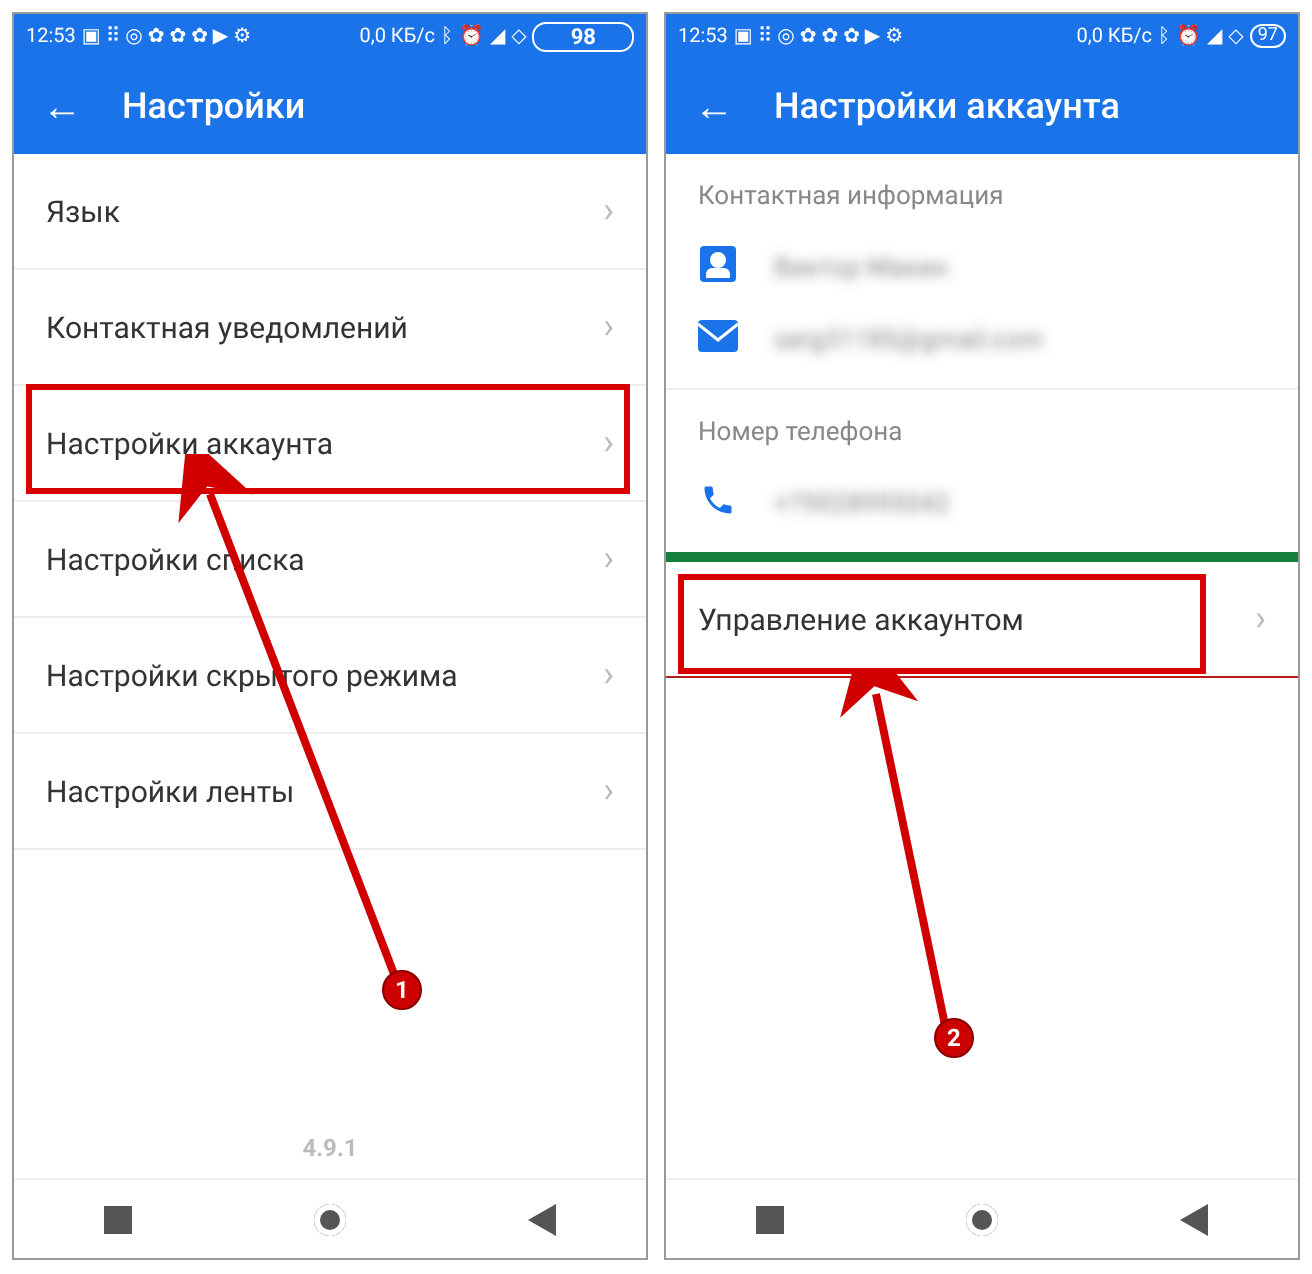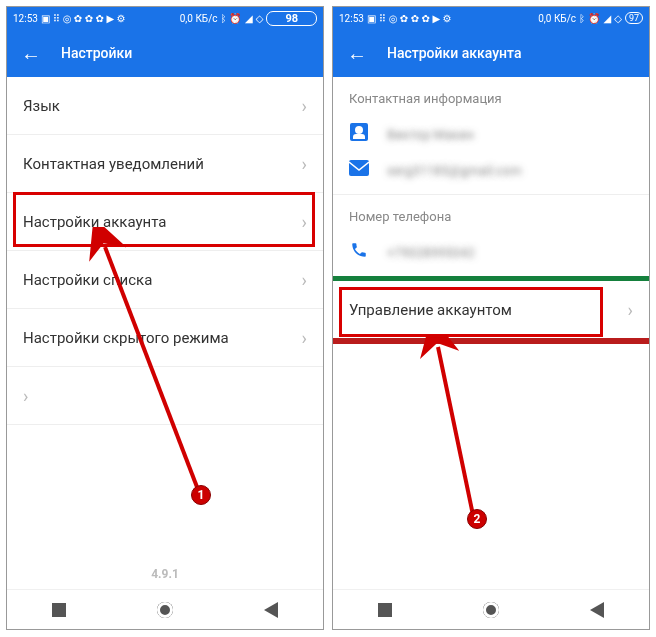--- a/index.html
+++ b/index.html
@@ -34,21 +34,21 @@
   .sb-right { display:flex; gap:3px; align-items:center; }
   .appbar {
     height: 48px;
     background: #1a73e8;
     color: #fff;
     display: flex;
     align-items: center;
     padding: 0 14px;
     gap: 20px;
   }
-  .appbar .title { font-size: 14px; font-weight: 500; }
+  .appbar .title { font-size: 18px; font-weight: 500; }
   .back-arrow { font-size: 20px; line-height: 1; }
   .content { flex: 1; background:#fff; position:relative; }
   .section-label {
     font-size: 13px;
     color: #888;
     padding: 14px 16px 8px;
   }
   .row {
     display:flex;
     align-items:center;
@@ -164,20 +164,21 @@
     </div>
     <div class="row">
       <span>Настройки списка</span>
       <span class="chev">›</span>
     </div>
     <div class="row">
       <span>Настройки скрытого режима</span>
       <span class="chev">›</span>
     </div>
     <div class="row">
+      <span>Настройки ленты</span>
       <span class="chev">›</span>
     </div>
 
     <div class="version">4.9.1</div>
 
     <div class="highlight-box" style="top:115px; left:6px; width:302px; height:55px;"></div>
 
     <svg class="arrow-svg" style="top:150px; left:80px;" width="140" height="280">
       <defs>
         <marker id="ah1" markerWidth="10" markerHeight="10" refX="2" refY="5" orient="auto">
@@ -239,21 +240,21 @@
     <div class="section-label" style="border-top:1px solid #eee;">Номер телефона</div>
     <div class="info-row" style="padding-bottom:16px; border-bottom:5px solid #15803d;">
       <span class="info-ico">
         <svg width="18" height="18" viewBox="0 0 24 24">
             <path fill="#1a73e8" d="M6.6 10.8c1.4 2.8 3.8 5.1 6.6 6.6l2.2-2.2c.3-.3.7-.4 1-.2 1.1.4 2.4.6 3.6.6.6 0 1 .4 1 1V20c0 .6-.4 1-1 1C10.6 21 3 13.4 3 4c0-.6.4-1 1-1h3.5c.6 0 1 .4 1 1 0 1.2.2 2.5.6 3.6.1.4 0 .8-.2 1l-2.3 2.2z"></path>
           </svg>
       </span>
       <span class="blurred">+79028995042</span>
     </div>
 
-    <div class="row no-border" style="border-bottom:6px solid #b91c1c;">
+    <div class="row no-border" style="border-bottom:1px solid #b91c1c;">
       <span>Управление аккаунтом</span>
       <span class="chev">›</span>
     </div>
 
     <div class="highlight-box" style="top:210px; left:6px; width:264px; height:50px;"></div>
 
     <svg class="arrow-svg" style="top:258px; left:80px;" width="120" height="200">
       <defs>
         <marker id="ah2" markerWidth="10" markerHeight="10" refX="2" refY="5" orient="auto">
           <path d="M0,0 L10,5 L0,10 L3,5 Z" fill="#d00000"></path>

